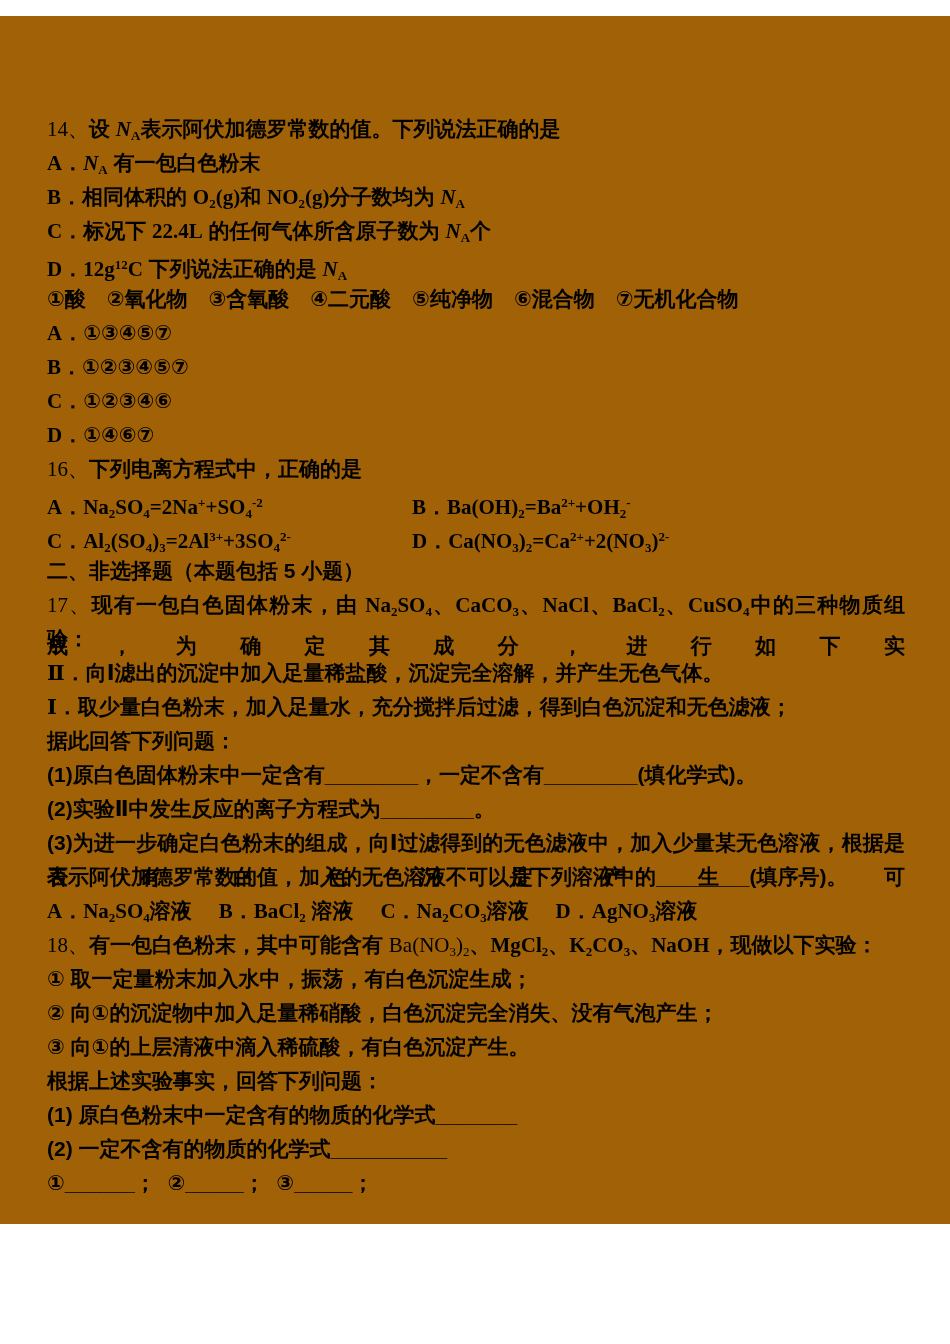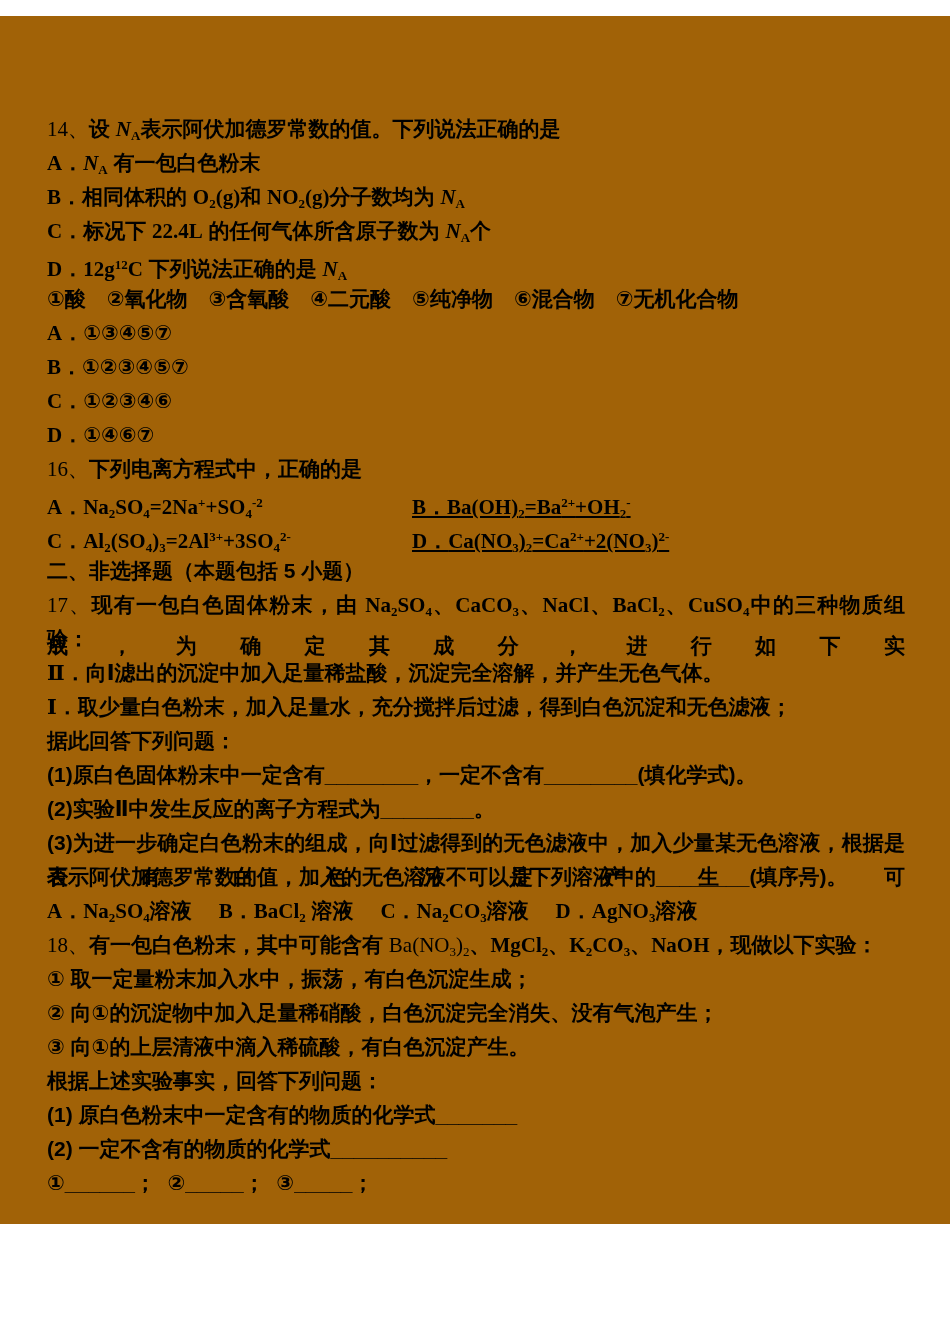--- a/index.html
+++ b/index.html
@@ -64,21 +64,20 @@
   .seg.sup {
     font-size: 13px;
     vertical-align: 7px;
   }
   .cols { position: relative; }
   .cols .col { display: inline-block; white-space: pre; text-align: right; }
   .cols .col-1 {
     position: absolute;
     left: 365px;
     top: 0;
-    text-decoration: underline;
   }
 </style>
 </head>
 <body>
 
 <div class="page">
   <div id="doc">
       <div class="line"><span class="seg num">14、</span><span class="seg">设 </span><span class="seg it">N</span><span class="seg bf sub">A</span><span class="seg">表示阿伏加德罗常数的值。下列说法正确的是</span></div>
       <div class="line"><span class="seg bf">A．</span><span class="seg it">N</span><span class="seg bf sub">A</span><span class="seg"> 有一包白色粉末</span></div>
       <div class="line"><span class="seg bf">B．</span><span class="seg">相同体积的 </span><span class="seg bf">O</span><span class="seg bf sub">2</span><span class="seg bf">(g)</span><span class="seg">和 </span><span class="seg bf">NO</span><span class="seg bf sub">2</span><span class="seg bf">(g)</span><span class="seg">分子数均为 </span><span class="seg it">N</span><span class="seg bf sub">A</span></div>

